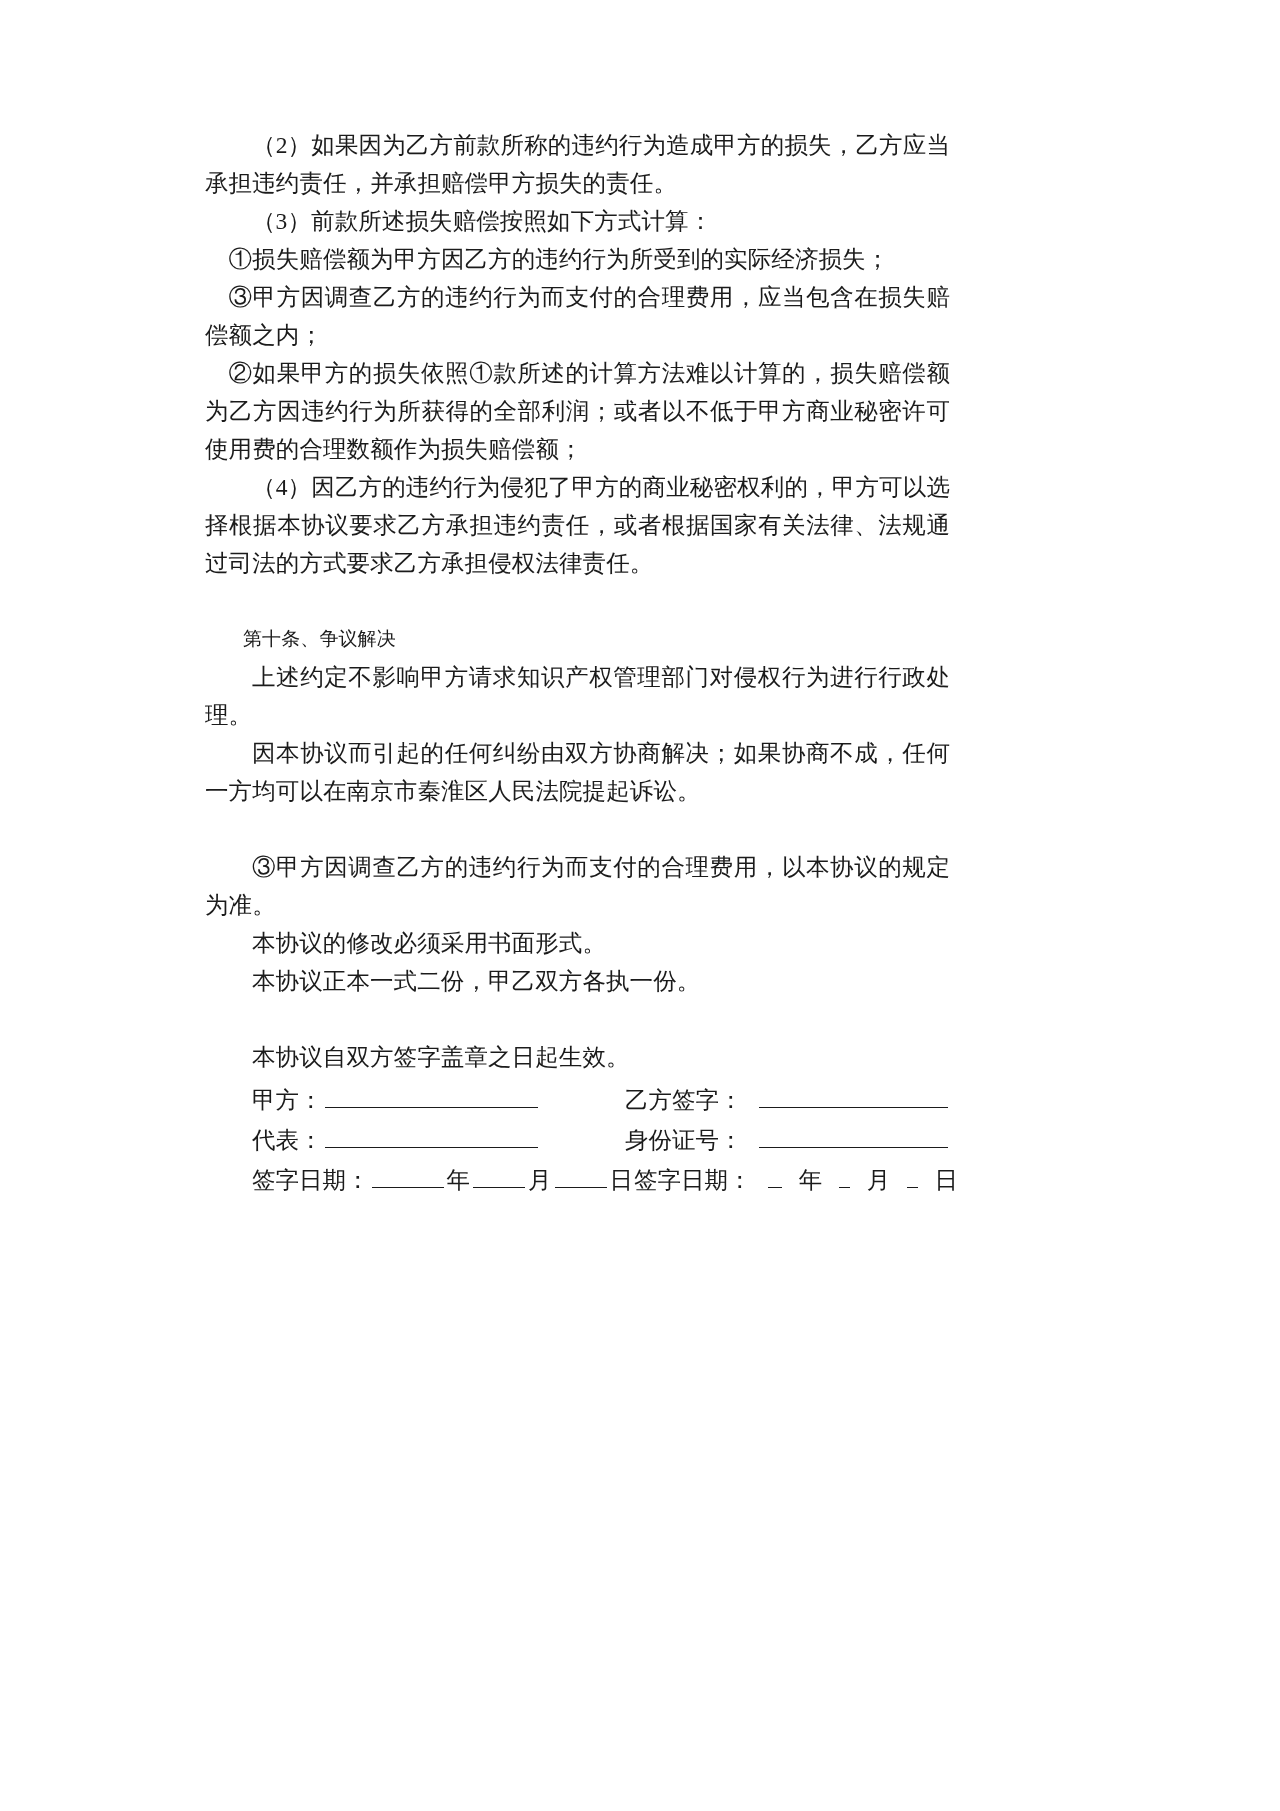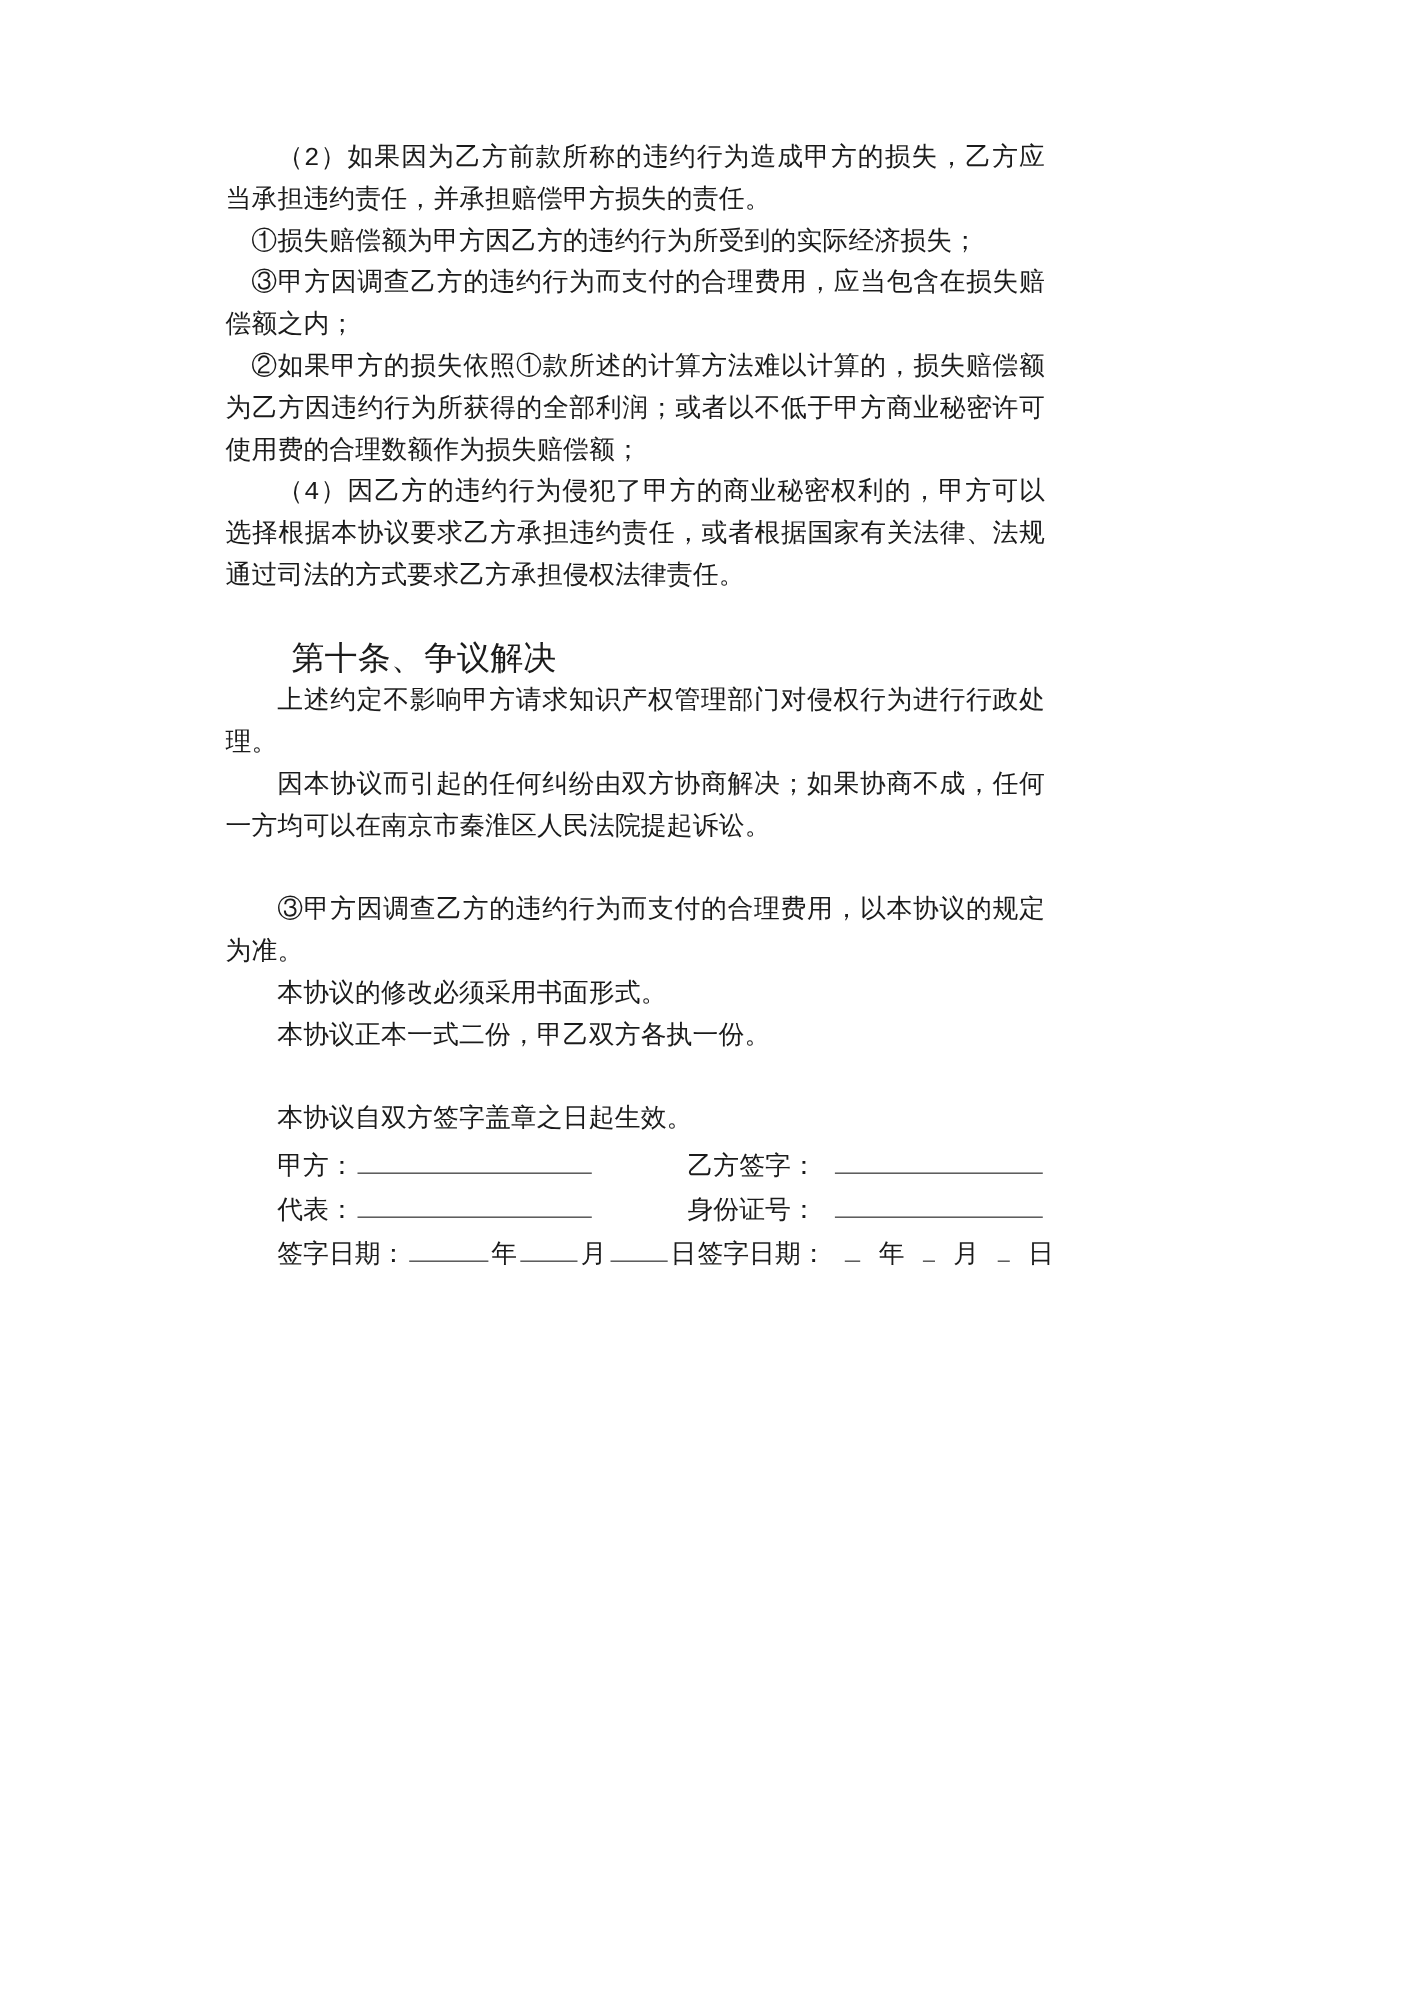--- a/index.html
+++ b/index.html
@@ -14,21 +14,20 @@
     color: #1b1b1b;
     position: relative;
     overflow: hidden;
   }
   .page {
     position: absolute;
     left: 0; top: 0;
     width: 1280px;
     height: 1811px;
     background: #fff;
-    font-family: Liberation Mono, monospace;
   }
   .content {
     position: absolute;
     left: 205px;
     top: 126px;
     width: 745px;
   }
   p {
     margin: 0;
     font-size: 23.5px;
@@ -39,21 +38,21 @@
     color: #1b1b1b;
   }
   p.indent { text-indent: 2em; }
   p.hang {
     
     text-indent: 1em;
   }
   .section-head {
     margin-top: 0;
     text-indent: 2em;
-    font-size: 30px;
+    font-size: 19px;
     line-height: 38px;
   }
   .gap-lg { height: 38px; }
 
   
   .sig-block {
     margin-top: 4px;
     width: 745px;
   }
   .sig-row {
@@ -83,20 +82,21 @@
   .rule.w-day   { width: 52px; }
   .dchar { padding: 0 1px; }
 </style>
 </head>
 <body>
 
 <div class="page">
   <div class="content">
 
     <p class="indent">（2）如果因为乙方前款所称的违约行为造成甲方的损失，乙方应当承担违约责任，并承担赔偿甲方损失的责任。</p>
+    <p class="indent">（3）前款所述损失赔偿按照如下方式计算：</p>
     <p class="hang">①损失赔偿额为甲方因乙方的违约行为所受到的实际经济损失；</p>
     <p class="hang">③甲方因调查乙方的违约行为而支付的合理费用，应当包含在损失赔偿额之内；</p>
     <p class="hang">②如果甲方的损失依照①款所述的计算方法难以计算的，损失赔偿额为乙方因违约行为所获得的全部利润；或者以不低于甲方商业秘密许可使用费的合理数额作为损失赔偿额；</p>
     <p class="indent">（4）因乙方的违约行为侵犯了甲方的商业秘密权利的，甲方可以选择根据本协议要求乙方承担违约责任，或者根据国家有关法律、法规通过司法的方式要求乙方承担侵权法律责任。</p>
 
     <div class="gap-lg"></div>
 
     <p class="section-head">第十条、争议解决</p>
     <p class="indent">上述约定不影响甲方请求知识产权管理部门对侵权行为进行行政处理。</p>
     <p class="indent">因本协议而引起的任何纠纷由双方协商解决；如果协商不成，任何一方均可以在南京市秦淮区人民法院提起诉讼。</p>

